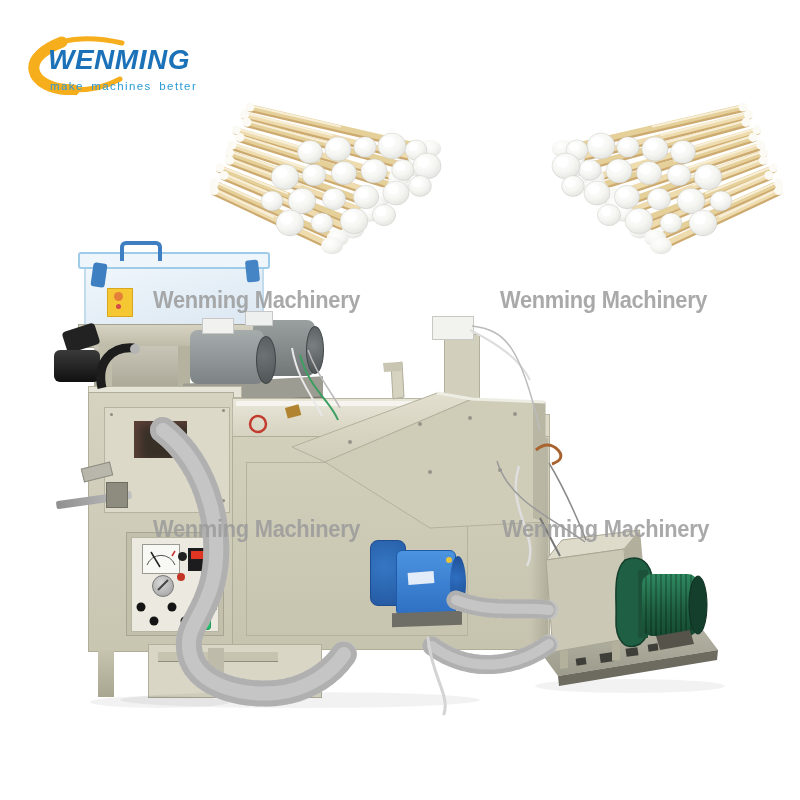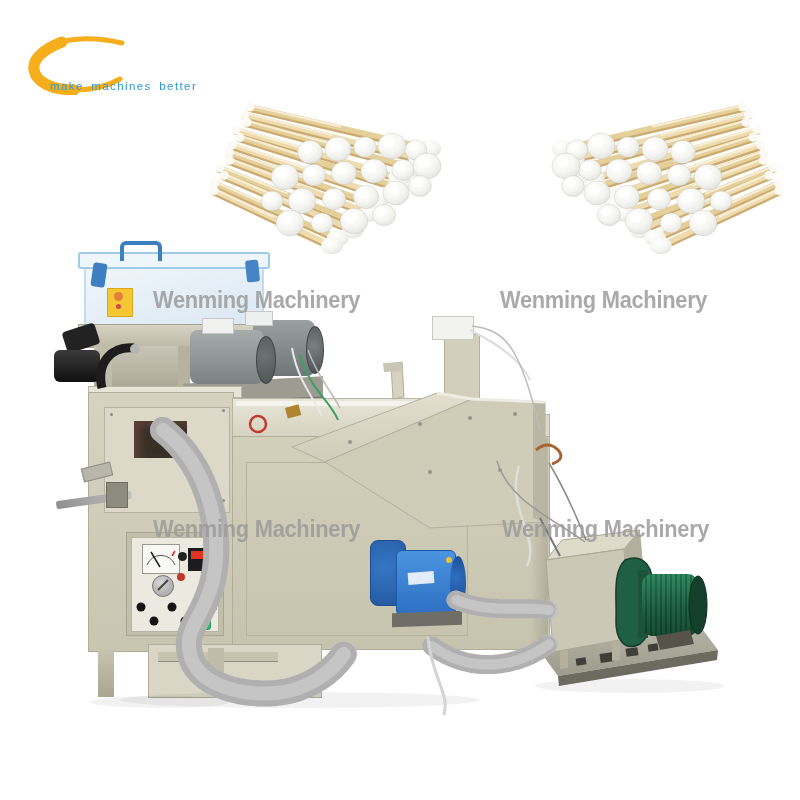--- a/index.html
+++ b/index.html
@@ -426,15 +426,16 @@
   <div class="wm" style="left:153px;top:516px">Wenming Machinery</div>
   <div class="wm" style="left:502px;top:516px">Wenming Machinery</div>
 
   <svg width="150" height="62" viewBox="0 0 150 62" style="position:absolute;left:22px;top:33px;z-index:9">
     <g fill="none" stroke="#f7ae1d" stroke-linecap="round">
       <path d="M100,10 C78,5 58,4 40,9" stroke-width="5"></path>
       <path d="M40,9 C22,16 10,26 12,37 C14,49 30,57 52,57" stroke-width="11"></path>
       <path d="M52,57 C70,57 86,53 98,46" stroke-width="5"></path>
     </g>
   </svg>
+  <div id="brand-name">WENMING</div>
   <div id="brand-tagline">make machines better</div>
 
 </div>
 
 </body></html>

